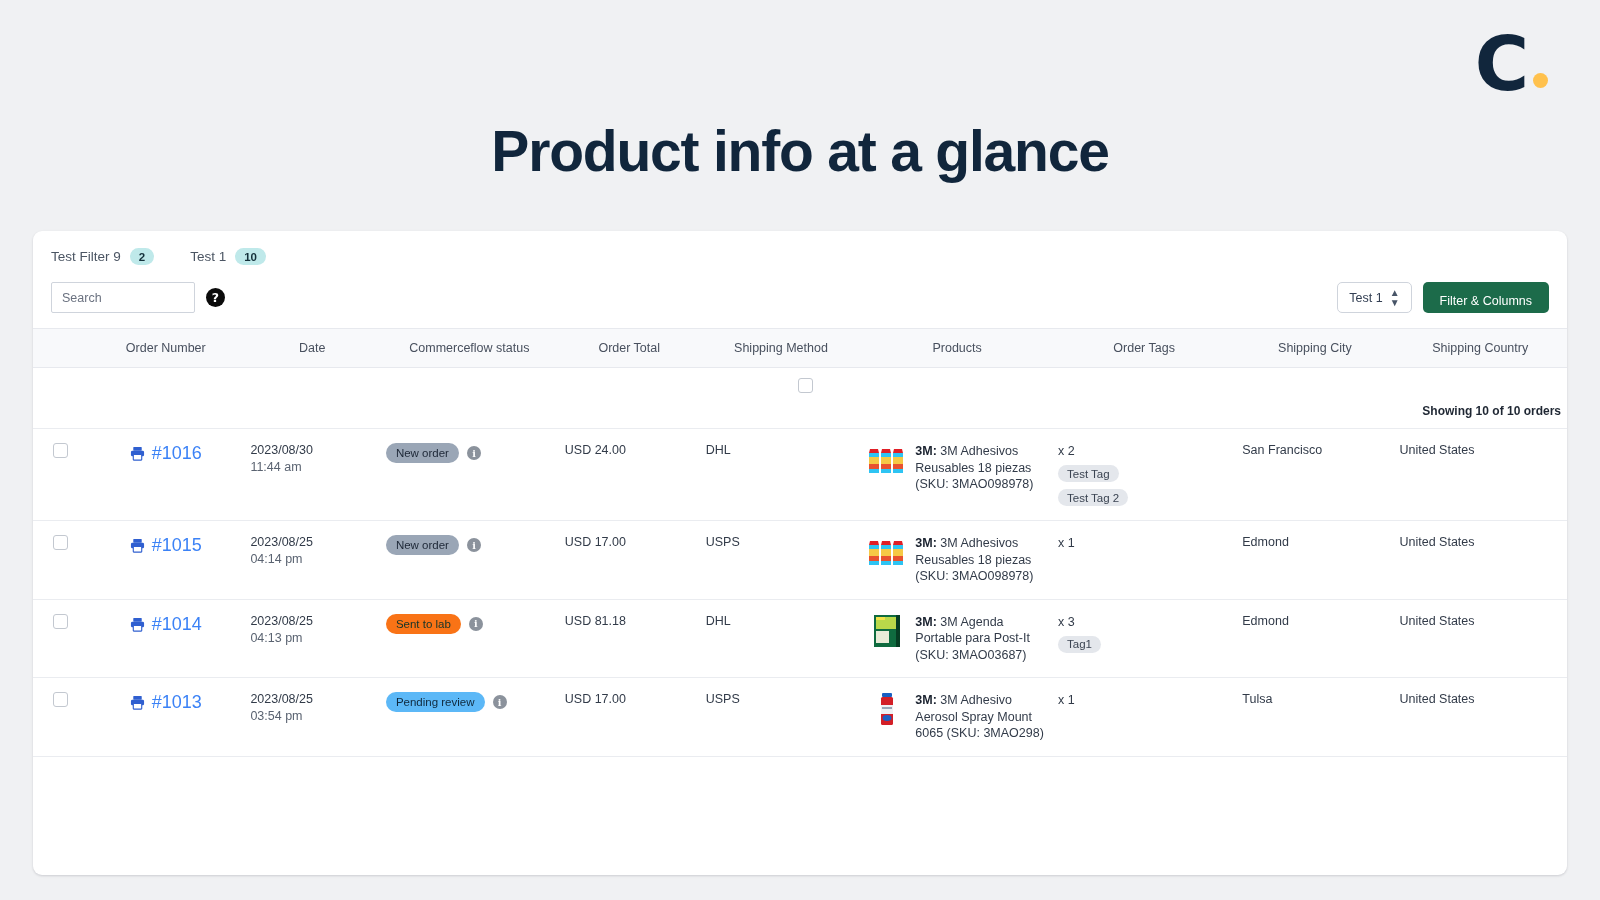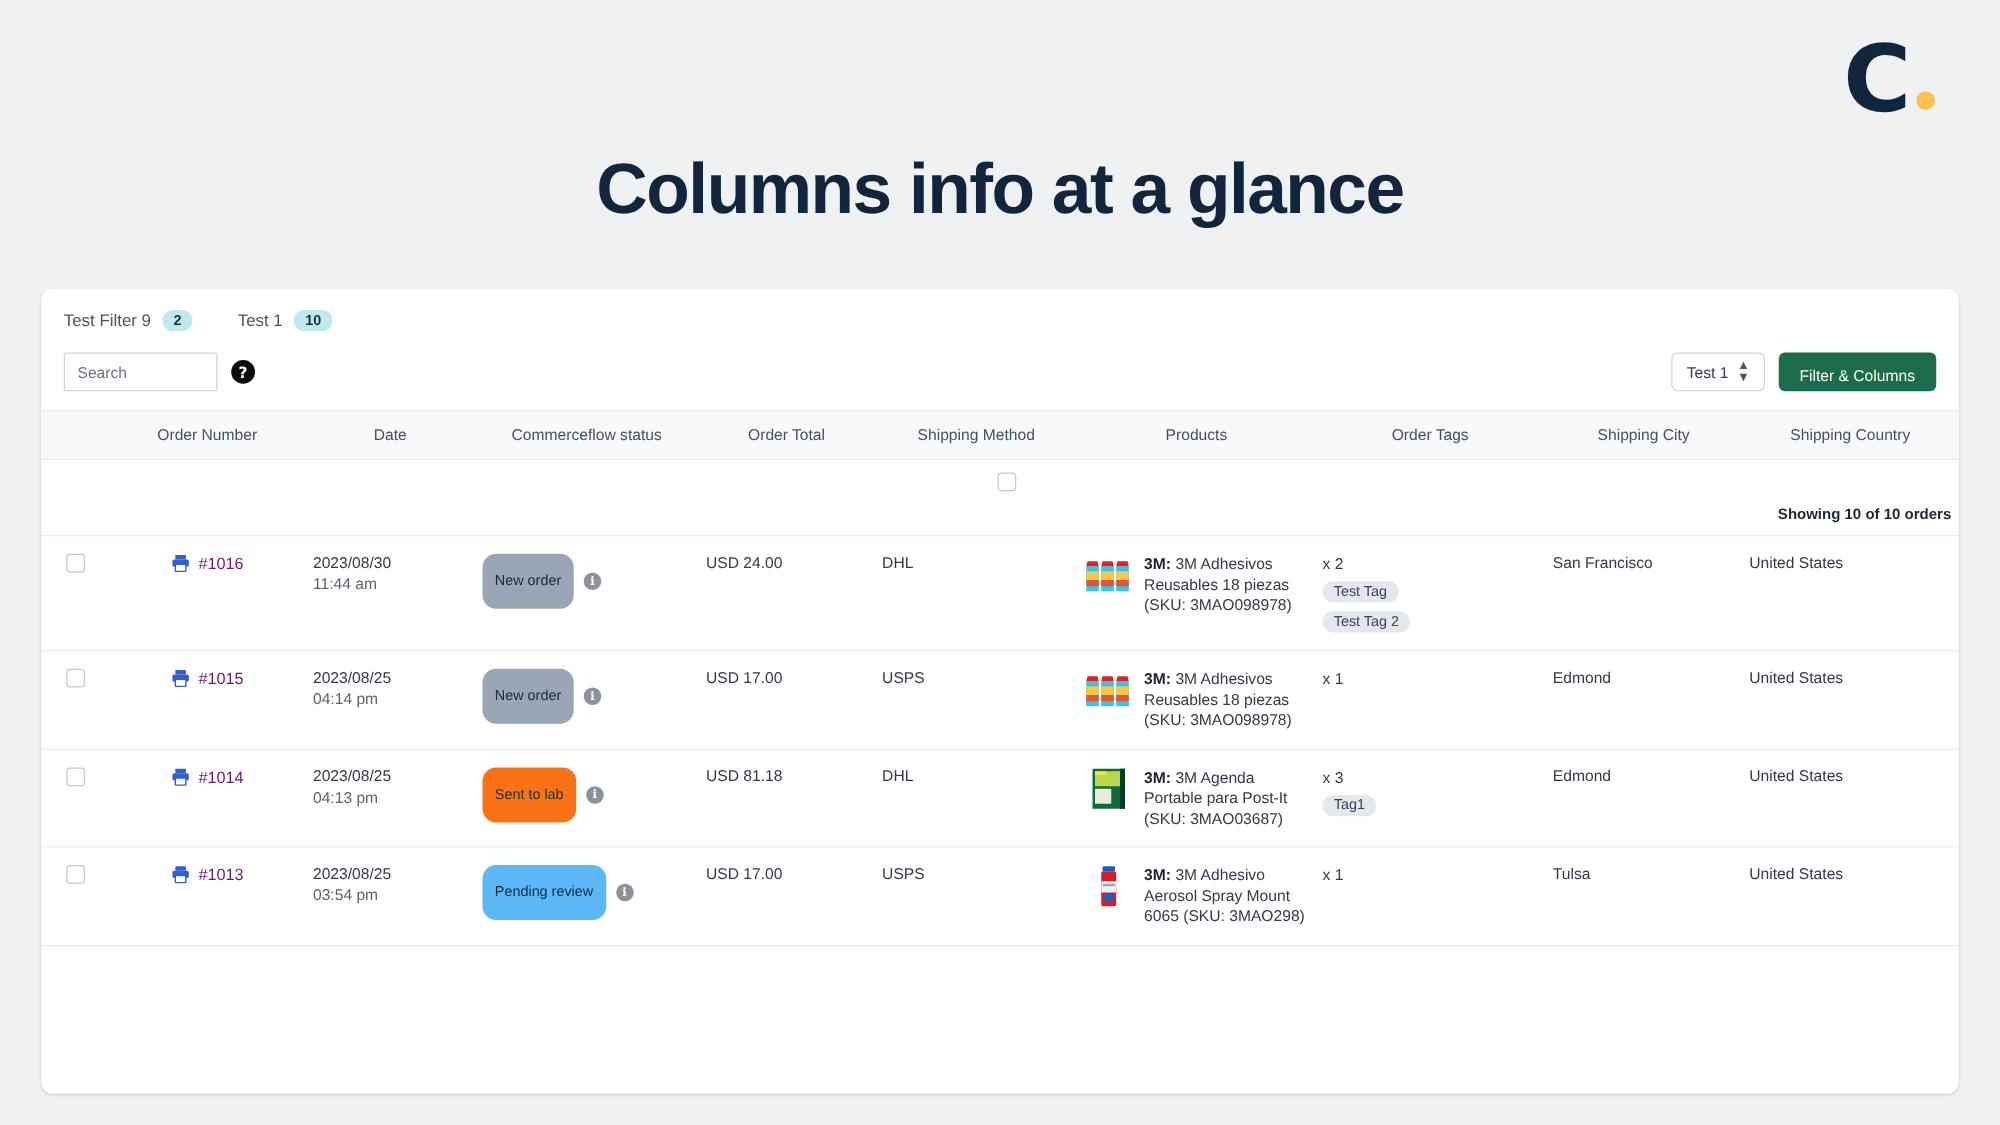--- a/index.html
+++ b/index.html
@@ -53,21 +53,21 @@
     border-radius: 11px; padding: 2.5px 9px; min-width: 23px; text-align: center;
   }
 
   
   .toolbar {
     display: flex; align-items: center; justify-content: space-between;
     padding: 14px 18px 15px 18px;
   }
   .toolbar-left { display: flex; align-items: center; gap: 11px; }
   .search-input {
-    width: 123px; height: 31px;
+    width: 144px; height: 31px;
     border: 1px solid #cfd4dc; border-radius: 2px;
     padding: 0 10px; font-size: 12.5px; color: #14532d;
     font-family: "Liberation Sans", sans-serif; background: #fff;
   }
   .search-input::placeholder { color: #6b7280; }
   .help-icon {
     width: 19px; height: 19px; border-radius: 50%;
     background: #0b0b0b; color: #fff;
     font-size: 12.5px; font-weight: 700;
     display: flex; align-items: center; justify-content: center;
@@ -115,27 +115,27 @@
 
   tbody.data tr { border-bottom: 1px solid #eaecf0; }
   tbody.data td { padding: 14px 6px; vertical-align: top; font-size: 12.5px; color: #323b49; }
 
   .chk {
     width: 15px; height: 15px; border: 1px solid #c3c8d0;
     border-radius: 3px; background: #fff; display: block; margin: 0 auto; cursor: pointer;
   }
   .order-cell { display: flex; align-items: center; justify-content: center; gap: 7px; }
   .printer-icon { width: 15px; height: 15px; display: block; }
-  .order-link { color: #701a75; font-size: 13px; cursor: pointer; }
+  .order-link { color: #3b82f6; font-size: 18px; cursor: pointer; }
   .date-main { color: #323b49; }
   .date-sub { color: #5a6371; margin-top: 3px; }
 
   .status-cell { display: flex; align-items: center; gap: 8px; }
   .badge {
-    font-size: 11.5px; border-radius: 11px; padding: 15px 10px;
+    font-size: 11.5px; border-radius: 11px; padding: 3px 10px;
     white-space: nowrap; line-height: 1.25;
   }
   .badge.gray  { background: #9aa6b6; color: #1d2736; }
   .badge.green { background: #f97316; color: #13342a; }
   .badge.blue  { background: #5cb8f7; color: #10293d; }
   .info-icon {
     width: 14px; height: 14px; border-radius: 50%;
     background: #8b929c; color: #fff;
     font-size: 9.5px; font-weight: 700;
     display: flex; align-items: center; justify-content: center;
@@ -159,21 +159,21 @@
 </head>
 <body>
 
 <div class="page">
 
   <div class="logo">
     <span class="logo-c">C</span>
     <span class="logo-dot"></span>
   </div>
 
-  <div class="headline">Columns info at a glance</div>
+  <div class="headline">Product info at a glance</div>
 
   <div class="card">
 
     <div class="tabs">
       <div class="tab">
         <span class="tab-label">Test Filter 9</span>
         <span class="tab-badge">2</span>
       </div>
       <div class="tab">
         <span class="tab-label">Test 1</span>

